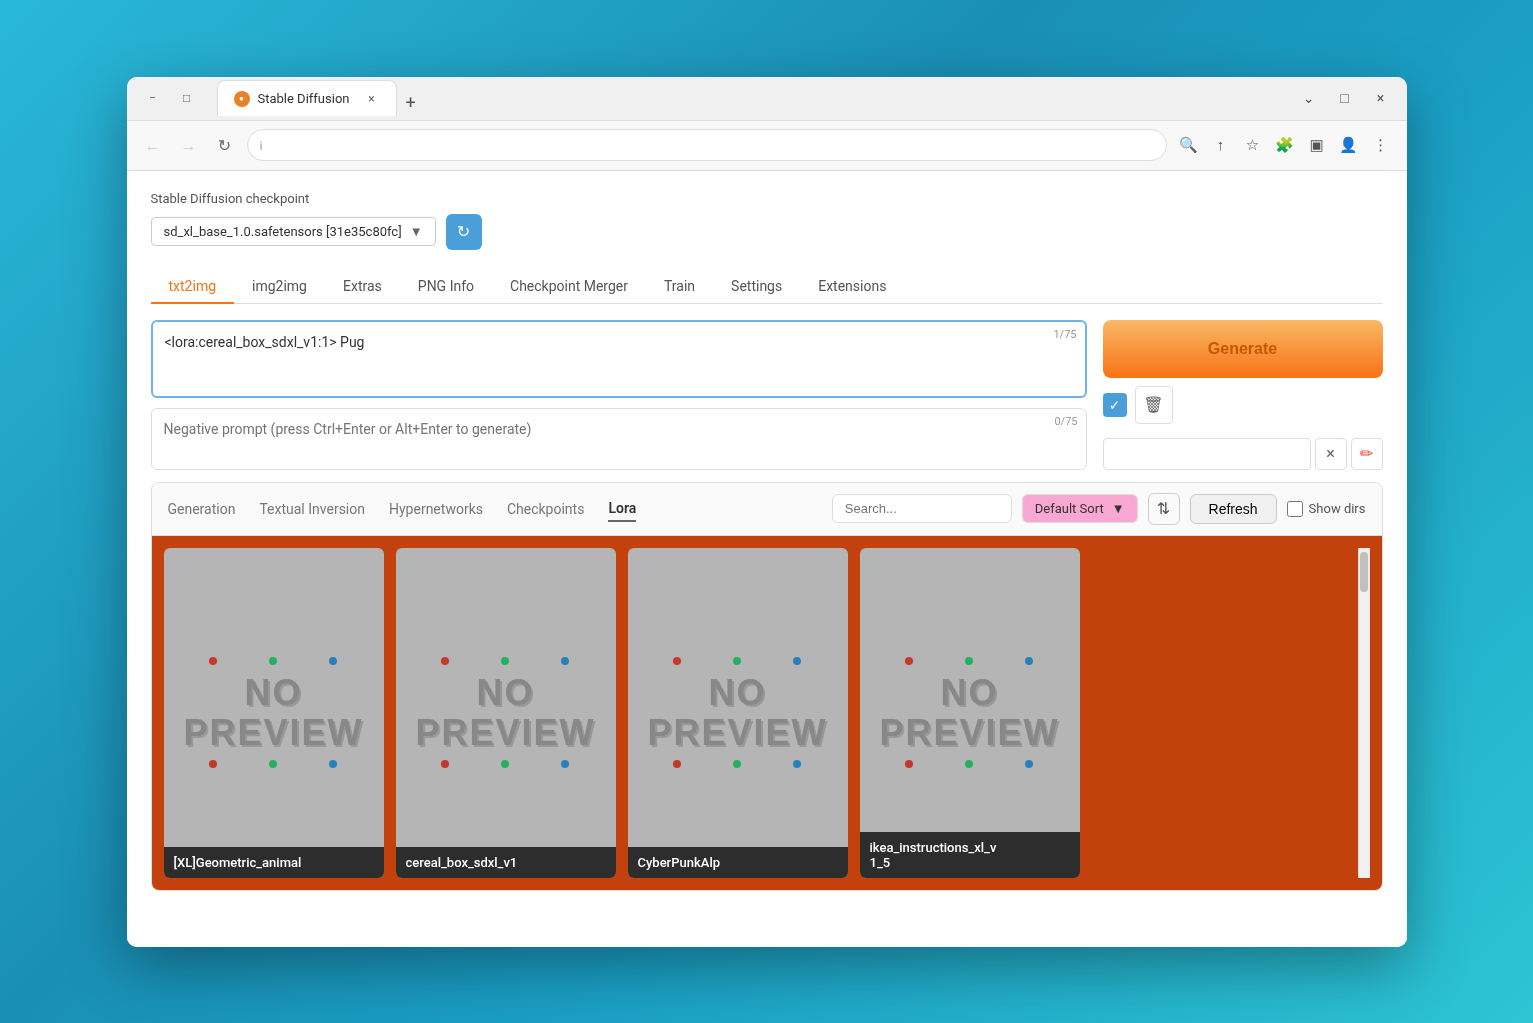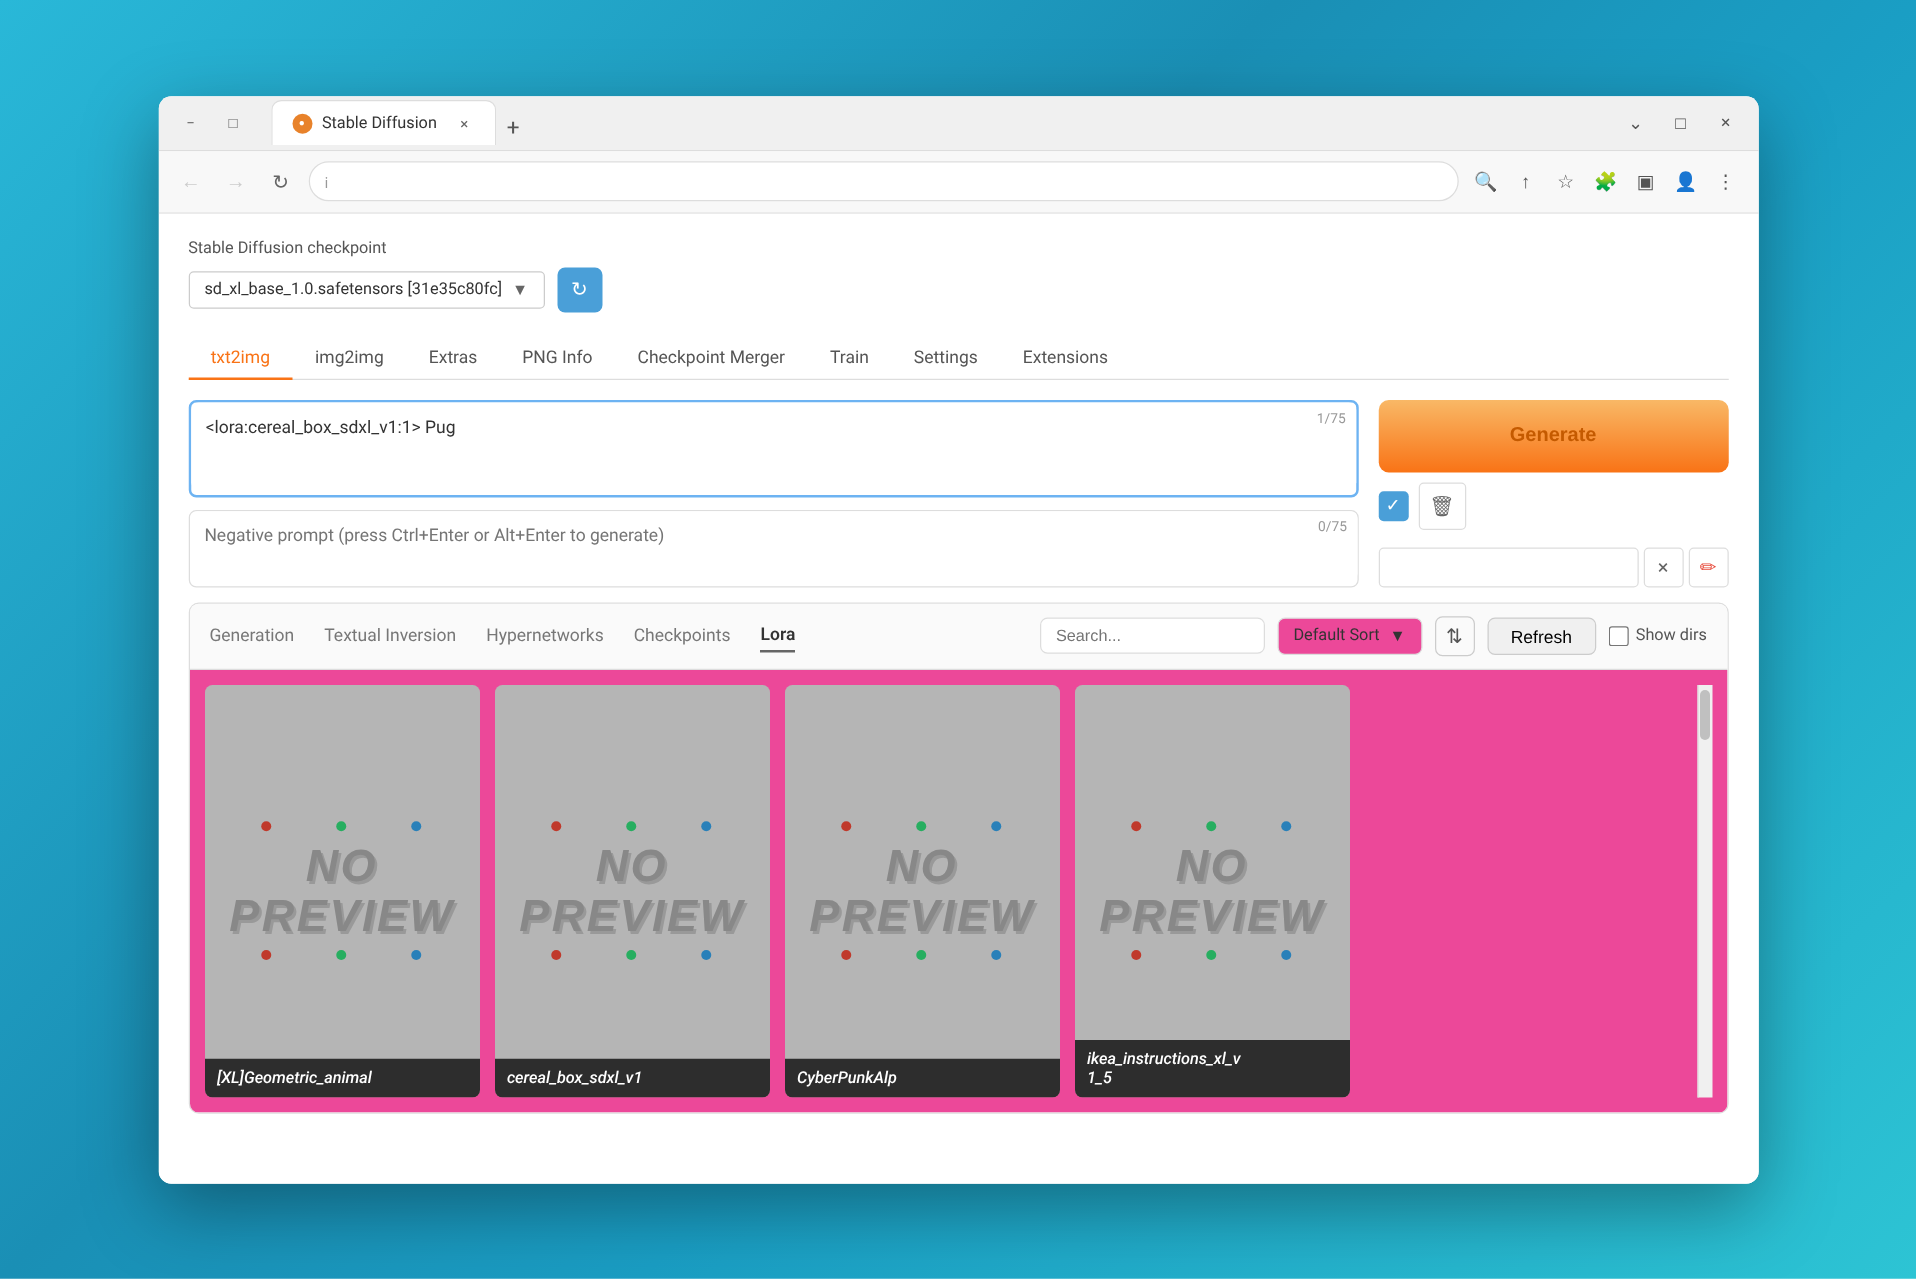--- a/index.html
+++ b/index.html
@@ -463,21 +463,21 @@
       color: #333;
       width: 180px;
     }
 
     .lora-sort {
       border: 1px solid #ddd;
       border-radius: 6px;
       padding: 6px 12px;
       font-size: 13px;
       color: #333;
-      background: #ec4899;
+      background: #f9a8d4;
       cursor: pointer;
       display: flex;
       align-items: center;
       gap: 8px;
     }
 
     .lora-sort-icon {
       width: 32px;
       height: 32px;
       border: 1px solid #ccc;
@@ -515,24 +515,23 @@
       height: 16px;
       border: 1px solid #ccc;
       border-radius: 3px;
     }
 
     
     .lora-grid {
       display: flex;
       gap: 0;
       padding: 12px;
-      background: #ec4899;
+      background: #c2410c;
       overflow-x: hidden;
       position: relative;
-      font-style: italic;
     }
 
     .lora-cards {
       display: flex;
       gap: 12px;
       flex: 1;
     }
 
     .lora-card {
       width: 220px;

